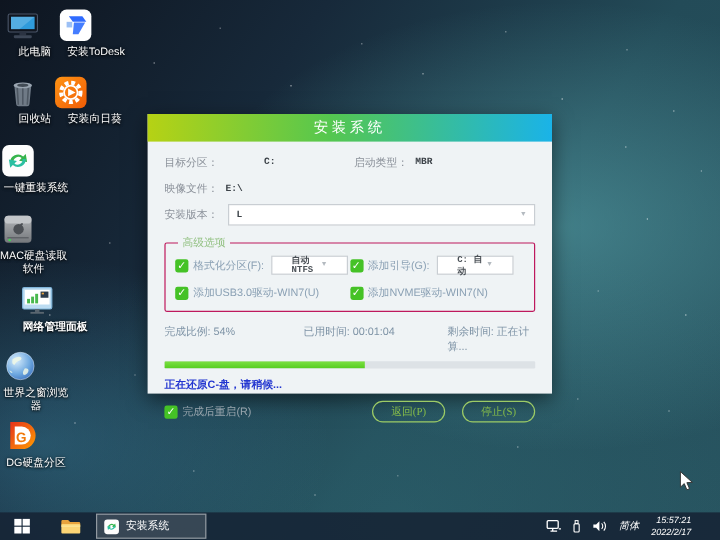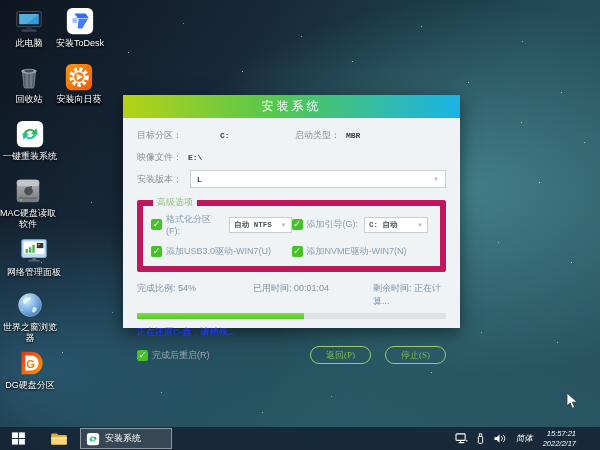--- a/index.html
+++ b/index.html
@@ -25,58 +25,58 @@
       571px 262px rgba(255,255,255,.7), 91px 202px rgba(255,255,255,.5),
       41px 262px rgba(255,255,255,.6), 112px 312px rgba(255,255,255,.45),
       62px 352px rgba(255,255,255,.6), 161px 392px rgba(255,255,255,.5),
       262px 412px rgba(255,255,255,.55), 331px 396px rgba(255,255,255,.4),
       431px 372px rgba(255,255,255,.55), 481px 332px rgba(255,255,255,.5),
       381px 302px rgba(255,255,255,.45), 201px 152px rgba(255,255,255,.5),
       521px 122px rgba(255,255,255,.6), 301px 122px rgba(255,255,255,.4),
       557px 342px rgba(255,255,255,.55), 451px 152px rgba(255,255,255,.5); }
 
   
-  .dicon { position:absolute; display:flex; flex-direction:column; align-items:center; text-align:center; cursor:default; }
+  .dicon { position:absolute; display:flex; flex-direction:column; text-align:center; cursor:default; }
   .dicon .glyph { width:30px; height:30px; display:flex; align-items:center; justify-content:center; }
   .dicon .lbl { margin-top:2px; font-size:9px; line-height:1.2; color:#fff; text-shadow:0 1px 2px rgba(0,0,0,.9), 0 0 3px rgba(0,0,0,.6); }
   #i-thispc   { left:4px;  top:6px;   width:50px; }
   #i-todesk   { left:48px; top:6px;   width:64px; }
   #i-recycle  { left:4px;  top:62px;  width:50px; }
-  #i-sunflw   { left:44px; top:62px;  width:70px;text-decoration:underline; }
+  #i-sunflw   { left:44px; top:62px;  width:70px; }
   #i-reinst   { left:0px;  top:119px; width:60px; }
   #i-macdisk  { left:0;  top:176px; width:56px; }
-  #i-netpanel { left:4px;  top:235px; width:60px; }
+  #i-netpanel { left:16px;  top:235px; width:60px;font-weight:bold; }
   #i-browser  { left:2px;  top:290px; width:56px; }
   #i-dg       { left:2px;  top:348px; width:56px; }
 
   
   .dialog { position:absolute; left:123px; top:95px; width:337px; height:233px;
     background:#eff3f5; box-shadow:0 5px 16px rgba(0,0,0,.5); font-size:9px; }
   .titlebar { height:23px; display:flex; align-items:center; justify-content:center;
     background:linear-gradient(90deg,#b6d214 0%, #55c74f 45%, #1ab3e8 100%);
     color:#fff; font-size:12px; letter-spacing:3px; }
   .dlg-body { padding:2px 14px 0 14px; }
   .frow { display:flex; align-items:center; margin-top:9px; height:13px; }
   .flabel { color:#8a9099; font-size:9px; }
   .fvalue { color:#3c4248; font-weight:bold; font-family:"Liberation Mono", monospace; font-size:8px; margin-left:6px; }
   .fgroup1 { width:158px; display:flex; align-items:center;gap:32px; }
   .fgroup2 { display:flex; align-items:center; }
   .selectbox { flex:1; margin-left:8px; height:18px; background:#fff; border:1px solid #c9ced3;
     display:flex; align-items:center; padding:0 6px; }
   .selectbox .val { flex:1; color:#3c4248; font-weight:bold; font-family:"Liberation Mono", monospace; font-size:8px; }
   .selarrow { color:#b4bac0; font-size:6px; }
-  fieldset.adv { margin-top:8px; border:6px solid #be185d; border-radius:2px; padding:2px 8px 8px 8px; }
+  fieldset.adv { margin-top:8px; border:1px solid #be185d; border-radius:2px; padding:2px 8px 8px 8px; }
   fieldset.adv legend { color:#93c183; font-size:9px; padding:0 4px; margin-left:2px; }
   .advgrid { display:grid; grid-template-columns: 1fr 1fr; row-gap:9px; margin-top:2px; }
   .advcell { display:flex; align-items:center; }
   .cb { width:11px; height:11px; background:#45c226; border-radius:2px; color:#fff; font-size:9px;
     line-height:11px; text-align:center; flex:none; }
   .advlbl { color:#8aa0b4; margin-left:4px; font-size:9px; }
   .mini-select { margin-left:6px; width:64px; height:16px; background:#fff; border:1px solid #c9ced3;
-    display:flex; align-items:center; padding:0 4px; }
+    display:flex; align-items:center; padding:0 16px; }
   .mini-select .val { flex:1; color:#4a5056; font-weight:bold; font-family:"Liberation Mono", monospace; font-size:7.5px; }
   .prow { display:flex; margin-top:10px; color:#7e93a6; font-size:9px; }
   .prow span:nth-child(1){ width:116px; } .prow span:nth-child(2){ width:120px; } .prow span:nth-child(3){ flex:1; }
   .pbar { margin-top:5px; height:6px; background:#dde2e6; border-radius:1px; overflow:hidden; }
   .pfill { height:100%; background:linear-gradient(180deg,#7ce043,#55cd1f); }
   .status { margin-top:7px; color:#2336d0; font-weight:bold; font-size:9px; }
   .btmrow { margin-top:7px; display:flex; align-items:center; }
   .btmrow .restart { display:flex; align-items:center; flex:1; }
   .restart .advlbl { color:#9aa6ae; }
   .pillbtn { height:18px; padding:0 15px; border:1px solid #9ccb66; border-radius:9px; background:transparent;

